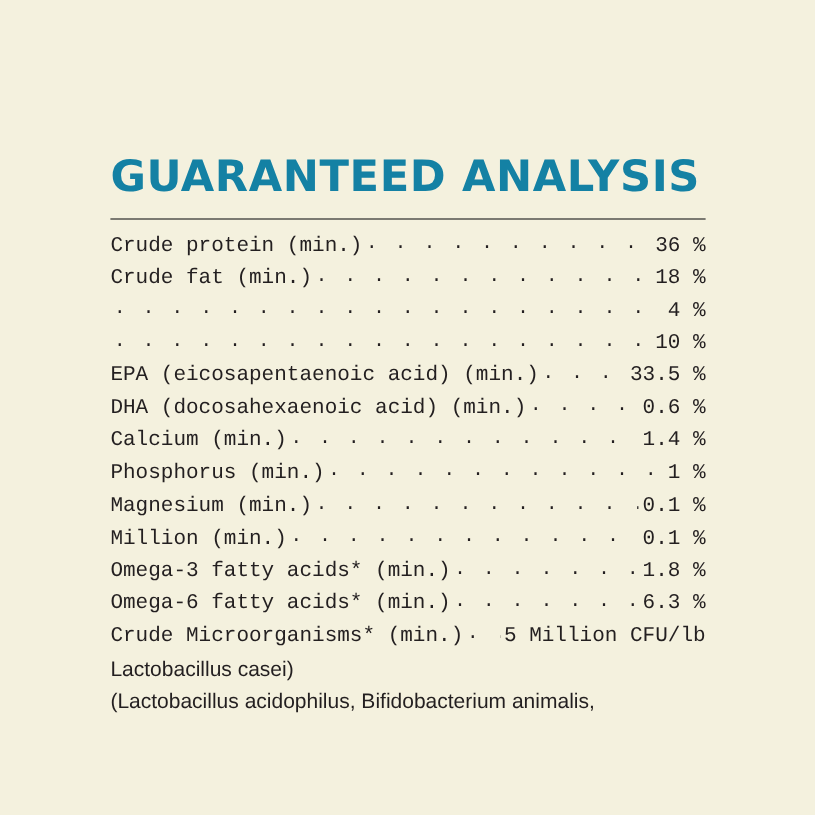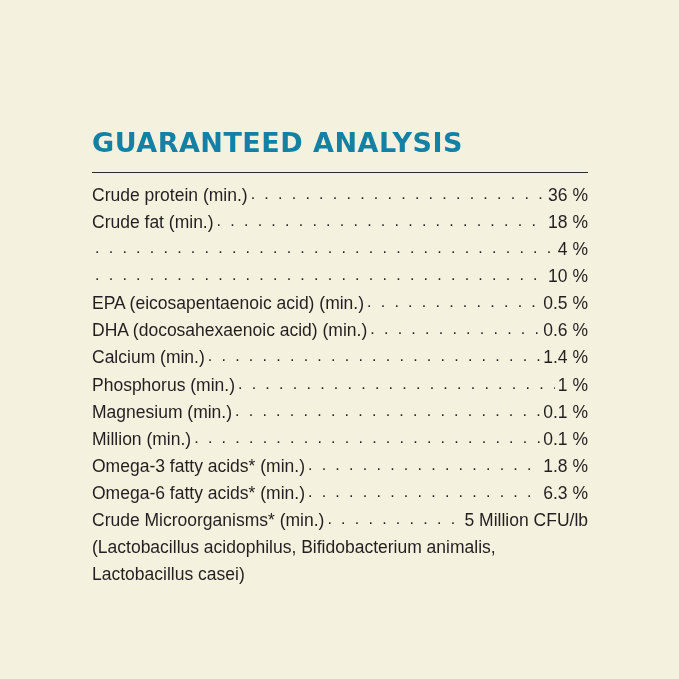--- a/index.html
+++ b/index.html
@@ -15,35 +15,36 @@
   }
   .panel {
     position: absolute;
     left: 92px;
     top: 128px;
     width: 496px;
   }
   .title {
     font-family: "DejaVu Sans", sans-serif;
     font-weight: bold;
-    font-size: 27px;
+    font-size: 36px;
     letter-spacing: 0.5px;
     color: #1481a4;
     margin: 0 0 14px 0;
     line-height: 1.1;
   }
   .rule {
     height: 1px;
     background: #2b2b2b;
     width: 100%;
     margin-bottom: 9px;
   }
   .rows {
     font-size: 17.5px;
     color: #231f20;
+    font-family: Liberation Mono, monospace;
   }
   .row {
     display: flex;
     align-items: baseline;
     white-space: nowrap;
     line-height: 1.55;
   }
   .row .label {
     flex: 0 0 auto;
   }
@@ -101,21 +102,21 @@
     </div>
 
     <div class="row">
       <span class="dots">. . . . . . . . . . . . . . . . . . . . . . . . . . . . . . . . . . . . . . . . . . . . . . . . . . . . . . . . . . . . . . . . . .</span>
       <span class="value">10 %</span>
     </div>
 
     <div class="row">
       <span class="label">EPA (eicosapentaenoic acid) (min.)</span>
       <span class="dots">. . . . . . . . . . . . . . . . . . . . . . . . . . . . . . . . . . . . . . . . . . . . . . . . . . . . . . . . . . . . . . . . . .</span>
-      <span class="value">0.5 %</span>
+      <span class="value">33.5 %</span>
     </div>
 
     <div class="row">
       <span class="label">DHA (docosahexaenoic acid) (min.)</span>
       <span class="dots">. . . . . . . . . . . . . . . . . . . . . . . . . . . . . . . . . . . . . . . . . . . . . . . . . . . . . . . . . . . . . . . . . .</span>
       <span class="value">0.6 %</span>
     </div>
 
     <div class="row">
       <span class="label">Calcium (min.)</span>
@@ -155,17 +156,17 @@
 
     <div class="row">
       <span class="label">Crude Microorganisms* (min.)</span>
       <span class="dots">. . . . . . . . . . . . . . . . . . . . . . . . . . . . . . . . . . . . . . . . . . . . . . . . . . . . . . . . . . . . . . . . . .</span>
       <span class="value">5 Million CFU/lb</span>
     </div>
 
   </div>
 
   <div class="note">
+    <div class="note-line">Lactobacillus casei)</div>
     <div class="note-line">(Lactobacillus acidophilus, Bifidobacterium animalis,</div>
-    <div class="note-line">Lactobacillus casei)</div>
   </div>
 
 </div>
 
 </body></html>

